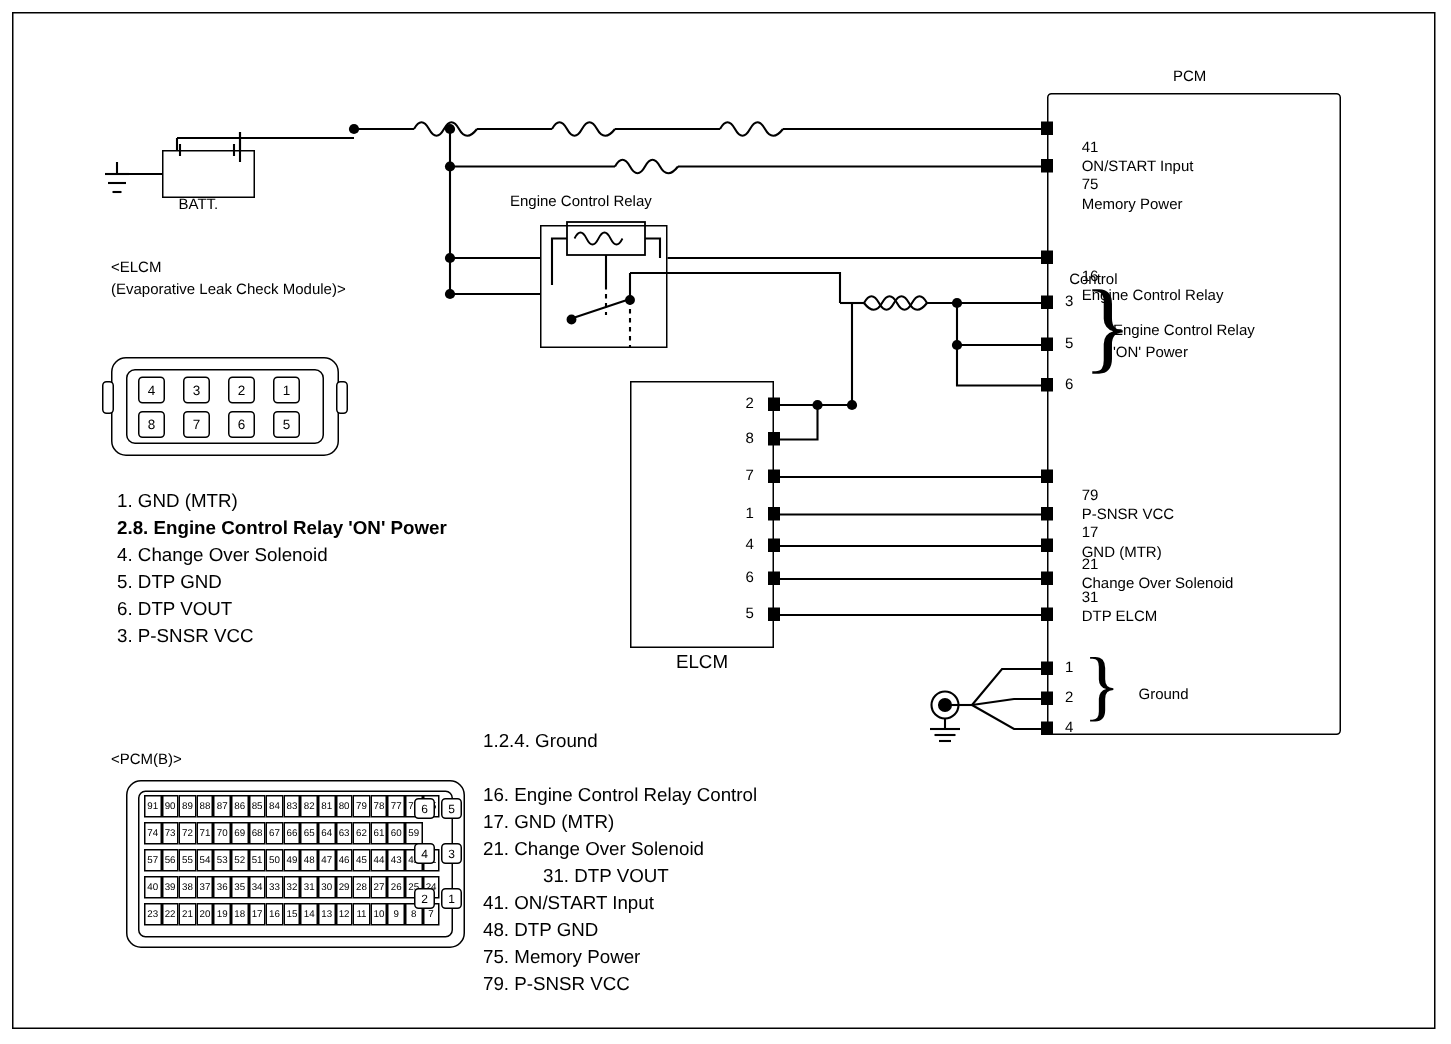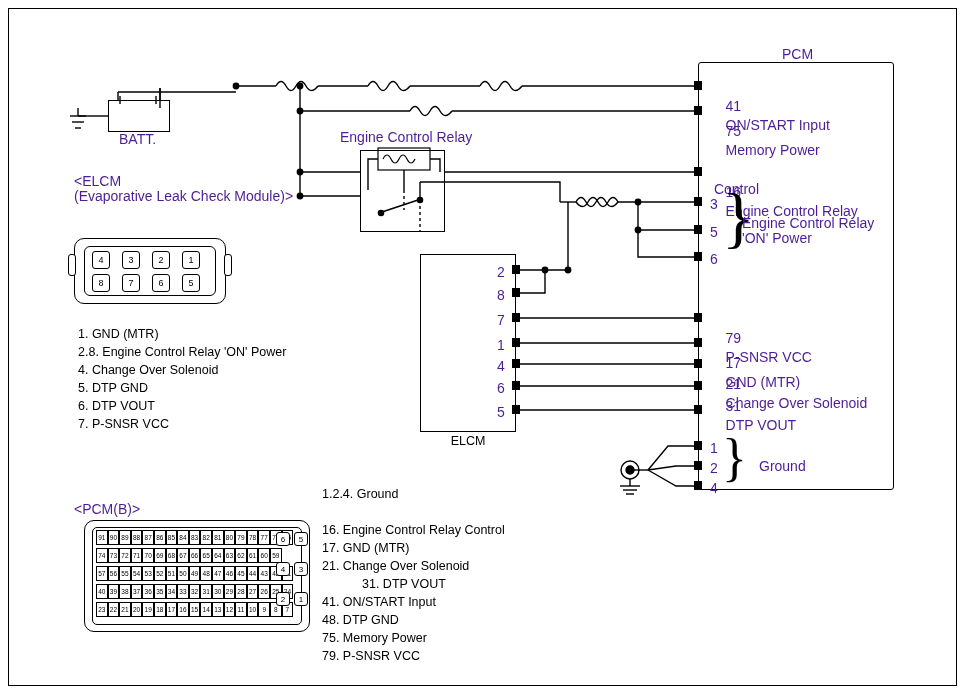--- a/index.html
+++ b/index.html
@@ -19,22 +19,22 @@
     position: absolute;
     left: 8px;
     top: 8px;
     width: 949px;
     height: 678px;
     border: 1.5px solid #000;
     box-sizing: border-box;
   }
   .lbl {
     position: absolute;
-    font-size: 14px;
-    color: #4c1d95;
+    font-size: 10px;
+    color: #000000;
     white-space: pre;
     line-height: 1.32;
   }
   .box {
     position: absolute;
     border: 1.5px solid #000;
     box-sizing: border-box;
     background: #fff;
   }
   .pinsq {
@@ -168,21 +168,21 @@
   <div class="lbl" style="left:710px; top:336px;">
     <span>17</span>
     <span>GND (MTR)</span>
   </div>
   <div class="lbl" style="left:710px; top:357px;">
     <span>21</span>
     <span>Change Over Solenoid</span>
   </div>
   <div class="lbl" style="left:710px; top:379px;">
     <span>31</span>
-    <span>DTP VOUT</span>
+    <span>DTP ELCM</span>
   </div>
   <div class="lbl" style="left:710px; top:439px;">1</div>
   <div class="lbl" style="left:710px; top:459px;">2</div>
   <div class="lbl" style="left:710px; top:479px;">4</div>
 
   <div class="brace" style="left:722px; top:189px; font-size:68px; line-height:0.85;">}</div>
   <div class="lbl" style="left:742px; top:214px;">Engine Control Relay</div>
   <div class="lbl" style="left:742px; top:229px;">'ON' Power</div>
 
   <div class="brace" style="left:722px; top:436px; font-size:52px; line-height:0.85;">}</div>
@@ -225,25 +225,25 @@
   <div class="pin-cell" style="left:122px; top:251px; width:18px; height:18px; line-height:17px;">3</div>
   <div class="pin-cell" style="left:152px; top:251px; width:18px; height:18px; line-height:17px;">2</div>
   <div class="pin-cell" style="left:182px; top:251px; width:18px; height:18px; line-height:17px;">1</div>
 
   <div class="pin-cell" style="left:92px; top:274px; width:18px; height:18px; line-height:17px;">8</div>
   <div class="pin-cell" style="left:122px; top:274px; width:18px; height:18px; line-height:17px;">7</div>
   <div class="pin-cell" style="left:152px; top:274px; width:18px; height:18px; line-height:17px;">6</div>
   <div class="pin-cell" style="left:182px; top:274px; width:18px; height:18px; line-height:17px;">5</div>
 
   <div class="legend" style="left:78px; top:325px;">1. GND (MTR)</div>
-  <div class="legend" style="left:78px; top:343px;">2.8. Engine Control Relay 'ON' Power</div>
+  <div class="legend" style="left:78px; top:343px;font-weight:bold;">2.8. Engine Control Relay 'ON' Power</div>
   <div class="legend" style="left:78px; top:361px;">4. Change Over Solenoid</div>
   <div class="legend" style="left:78px; top:379px;">5. DTP GND</div>
   <div class="legend" style="left:78px; top:397px;">6. DTP VOUT</div>
-  <div class="legend" style="left:78px; top:415px;">7. P-SNSR VCC</div>
+  <div class="legend" style="left:78px; top:415px;">3. P-SNSR VCC</div>
 
   <div class="lbl" style="left:74px; top:500px;">&lt;PCM(B)&gt;</div>
   <div class="conn-shell" style="left:84px; top:520px; width:226px; height:112px;"></div>
   <div class="conn-shell" style="left:92px; top:527px; width:210px; height:98px; border-radius:5px;"></div>
 
   <div class="legend" style="left:322px; top:485px;">1.2.4. Ground</div>
   <div class="legend" style="left:322px; top:521px;">16. Engine Control Relay Control</div>
   <div class="legend" style="left:322px; top:539px;">17. GND (MTR)</div>
   <div class="legend" style="left:322px; top:557px;">21. Change Over Solenoid</div>
   <div class="legend" style="left:322px; top:575px;margin-left:40px;">31. DTP VOUT</div>

